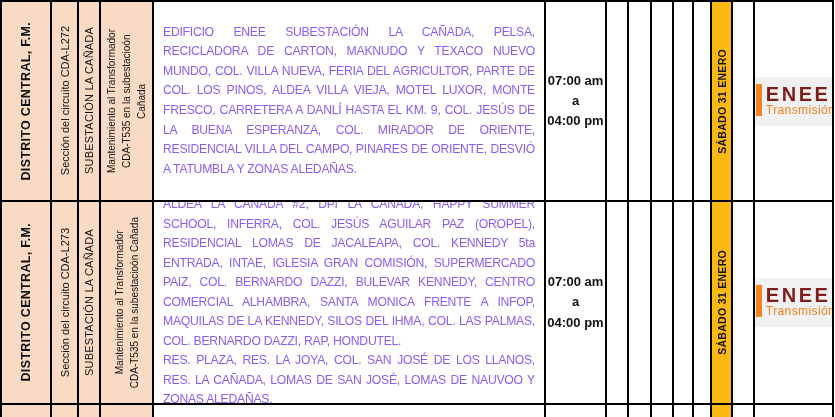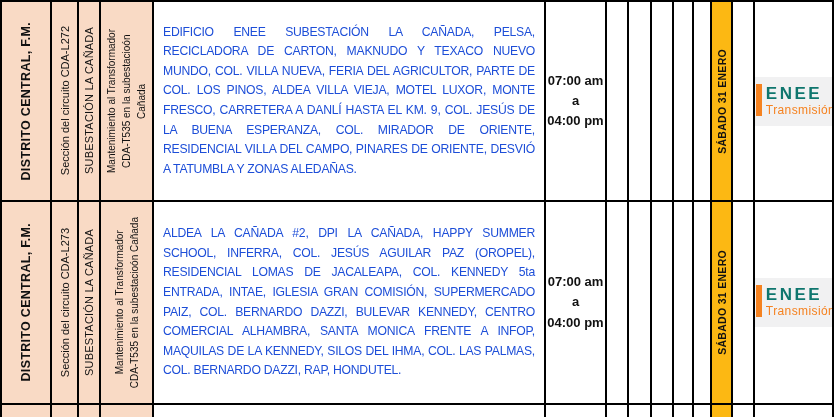--- a/index.html
+++ b/index.html
@@ -51,21 +51,21 @@
     flex-direction: column;
     align-items: stretch;
     justify-content: center;
     padding: 8px 9px;
   }
   .areas-text {
     font-size: 12.2px;
     line-height: 1.6;
     letter-spacing: -0.25px;
     text-align: justify;
-    color: #1d4ed8;
+    color: #8b5cf6;
   }
 
   .time-cell { flex-direction: column; }
   .time-line {
     font-weight: bold;
     font-size: 13px;
     line-height: 1.55;
     color: #111;
     text-align: center;
   }
@@ -73,24 +73,24 @@
   .logo {
     background: #F1F1F2;
     padding: 7px 5px 6px 4px;
     display: flex;
     align-items: center;
     gap: 4px;
   }
   .logo-textcol { display: flex; flex-direction: column; }
   .logo-name {
     font-weight: bold;
-    font-size: 17px;
+    font-size: 20px;
     line-height: 14px;
     letter-spacing: 2.5px;
-    color: #0f766e;
+    color: #7f1d1d;
   }
   .logo-sub {
     font-size: 12px;
     letter-spacing: .4px;
     color: #F58220;
     margin-top: 2px;
   }
 </style>
 </head>
 <body>
@@ -155,20 +155,21 @@
     </div>
     <div class="cell peach">
       <span class="vtext v-substation">SUBESTACIÓN LA CAÑADA</span>
     </div>
     <div class="cell peach">
       <span class="vtext v-maint">Mantenimiento al Transformador
 CDA-T535 en la subestacioón Cañada</span>
     </div>
     <div class="cell areas-cell">
       <div class="areas-text">ALDEA LA CAÑADA #2, DPI LA CAÑADA, HAPPY SUMMER SCHOOL, INFERRA, COL. JESÚS AGUILAR PAZ (OROPEL), RESIDENCIAL LOMAS DE JACALEAPA, COL. KENNEDY 5ta ENTRADA, INTAE, IGLESIA GRAN COMISIÓN, SUPERMERCADO PAIZ, COL. BERNARDO DAZZI, BULEVAR KENNEDY, CENTRO COMERCIAL ALHAMBRA, SANTA MONICA FRENTE A INFOP, MAQUILAS DE LA KENNEDY, SILOS DEL IHMA, COL. LAS PALMAS, COL. BERNARDO DAZZI, RAP, HONDUTEL.</div>
+      <div class="areas-text">RES. PLAZA, RES. LA JOYA, COL. SAN JOSÉ DE LOS LLANOS, RES. LA CAÑADA, LOMAS DE SAN JOSÉ, LOMAS DE NAUVOO Y ZONAS ALEDAÑAS.</div>
     </div>
     <div class="cell time-cell">
       <div class="time-line">07:00 am a</div>
       <div class="time-line">04:00 pm</div>
     </div>
     <div class="cell"></div>
     <div class="cell"></div>
     <div class="cell"></div>
     <div class="cell"></div>
     <div class="cell"></div>

